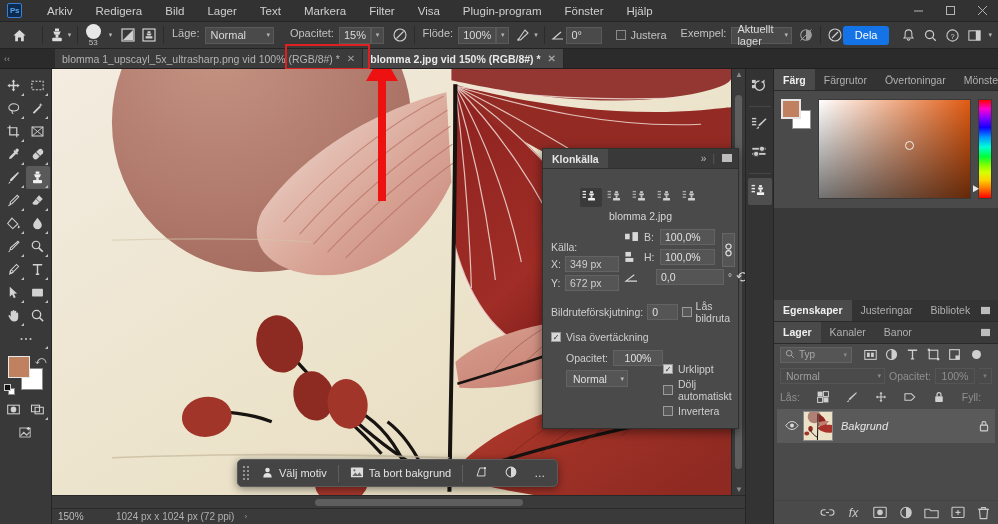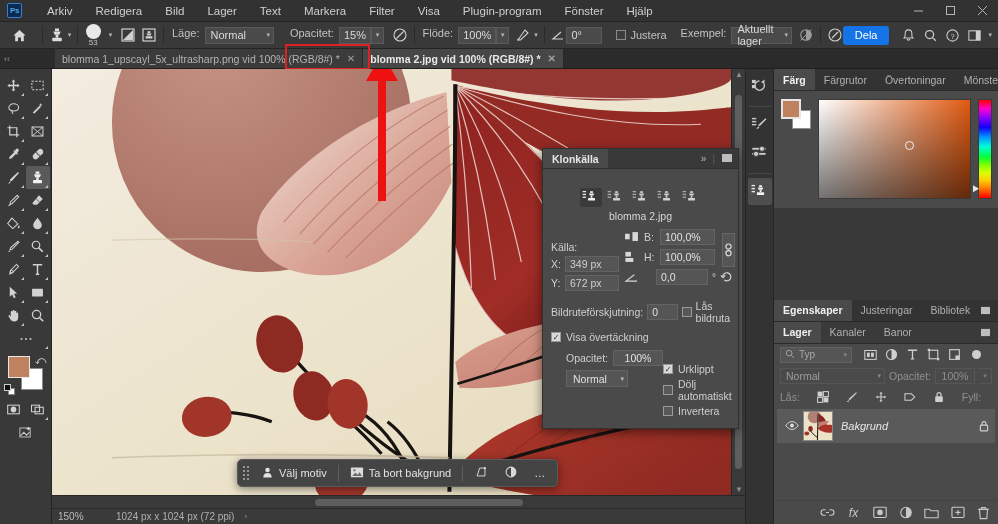--- a/index.html
+++ b/index.html
@@ -406,21 +406,21 @@
     <div class="redbox" style="left:285px; top:22px; width:85px; height:26px;"></div>
   </div>
 
   <div class="tabbar">
     <div class="tab-collapse">‹‹</div>
     <div class="tab">
       <span>blomma 1_upscayl_5x_ultrasharp.png vid 100% (RGB/8#) *</span>
       <span class="x">✕</span>
     </div>
     <div class="tab active">
-      <span>blomma 2.jpg vid 100% (RGB/8#) *</span>
+      <span>blomma 2.jpg vid 150% (RGB/8#) *</span>
       <span class="x">✕</span>
     </div>
   </div>
 
   <div class="bodyrow">
 
     <div class="toolbar">
       <div class="tool-row">
         <div class="tool">
           <svg width="15" height="15" viewBox="0 0 16 16">
@@ -913,21 +913,21 @@
                   </span>
                   <span class="t">H:</span>
                   <span class="inp" style="width:55px;">100,0%</span>
                 </div>
                 <div class="cp-rrow">
                   <span class="ic">
                     <svg width="15" height="12" viewBox="0 0 16 13">
                         <path d="M14 11 L2 11 L11 4" fill="none" stroke="#d8d8d8" stroke-width="1.2"></path>
                       </svg>
                   </span>
-                  <span class="inp" style="width:52px;margin-left:12px;">0,0</span>
+                  <span class="inp" style="width:68px;margin-left:12px;">0,0</span>
                   <span style="font-size:10px;color:#cfcfcf;">°</span>
                   <span style="color:#d8d8d8;">
                     <svg width="14" height="13" viewBox="0 0 16 14">
                         <path d="M3.2 7.4 A4.6 4.6 0 1 1 5 11" fill="none" stroke="#d8d8d8" stroke-width="1.3"></path>
                         <path d="M1 5.6 L3.4 8.4 L6 5.8" fill="none" stroke="#d8d8d8" stroke-width="1.3"></path>
                       </svg>
                   </span>
                 </div>
               </div>
             </div>

